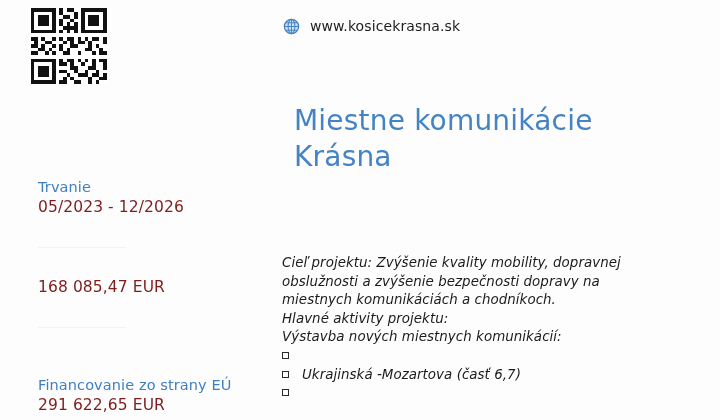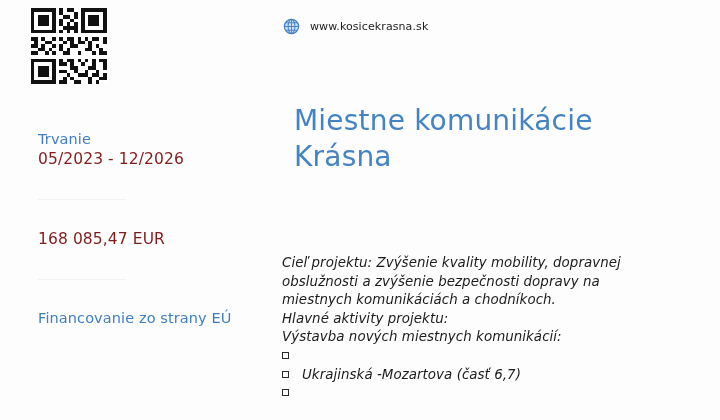--- a/index.html
+++ b/index.html
@@ -49,20 +49,21 @@
   }
 
   .fact-block { position: relative; }
 
   .fact-label {
     color: #3f7fc1;
     font-size: 14.5px;
     line-height: 19px;
     letter-spacing: .1px;
     white-space: nowrap;
+    margin-top: 48px;
   }
   .fact-value {
     color: #7f1d1d;
     font-size: 15.5px;
     line-height: 20px;
     letter-spacing: .1px;
     white-space: nowrap;
   }
 
   .divider {
@@ -90,21 +91,21 @@
     gap: 10px;
   }
   .globe-icon {
     width: 17px;
     height: 17px;
     display: block;
     flex: none;
   }
   .site-url {
     color: #1d1d1d;
-    font-size: 11px;
+    font-size: 14px;
     line-height: 17px;
     letter-spacing: .1px;
     white-space: nowrap;
   }
 
   .title {
     position: absolute;
     left: 24px;
     top: 103px;
     width: 330px;
@@ -254,20 +255,21 @@
       <div class="divider"></div>
 
       <div class="fact-block">
         <div class="fact-value">168 085,47 EUR</div>
       </div>
 
       <div class="divider"></div>
 
       <div class="fact-block">
         <div class="fact-label">Financovanie zo strany EÚ</div>
+        <div class="fact-value">291 622,65 EUR</div>
       </div>
 
     </div>
   </div>
 
   <div class="right-col">
 
     <div class="site-row">
       <svg class="globe-icon" viewBox="0 0 20 20" aria-hidden="true">
         <circle cx="10" cy="10" r="8.4" fill="#cfe0f2" stroke="#4483c4" stroke-width="1.5"></circle>

